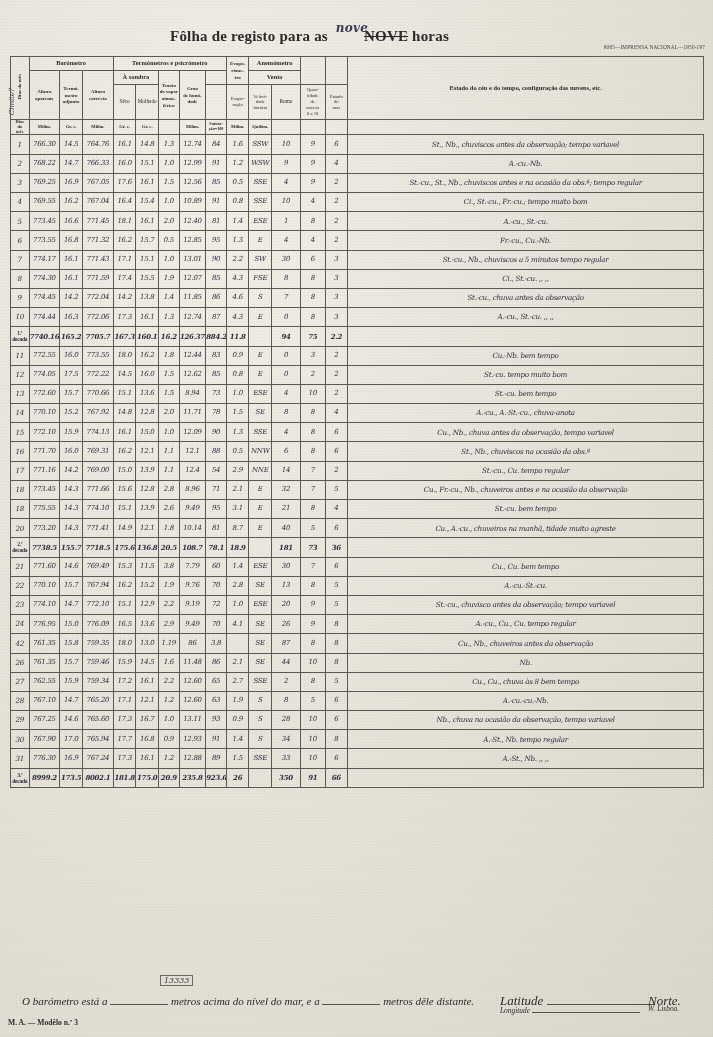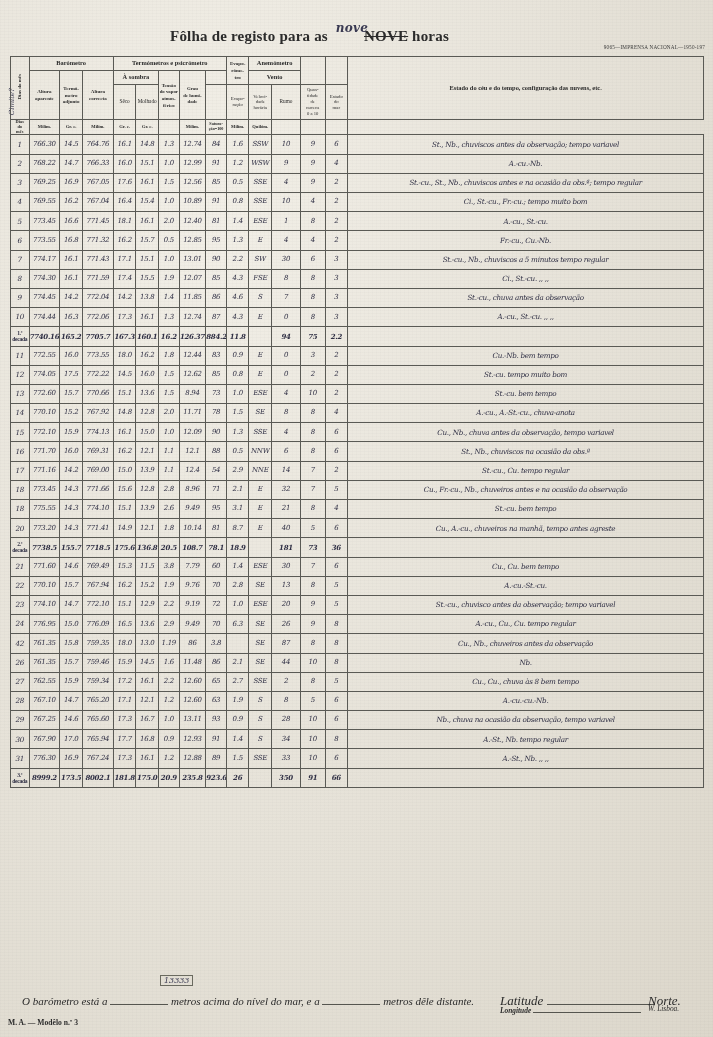--- a/index.html
+++ b/index.html
@@ -91,21 +91,21 @@
   }
   .foot-line{
     position:absolute;top:4px;left:22px;width:470px;
     font-size:11px;font-style:italic;
   }
   .foot-line .u{ display:inline-block;border-bottom:1px solid #55554f;width:58px;height:8px;}
   .lat{
     position:absolute;top:2px;left:500px;font-size:13px;font-style:italic;
   }
   .lon{
-    position:absolute;top:13px;left:500px;font-size:7.4px;font-style:italic;font-weight:bold;
+    position:absolute;top:13px;left:500px;font-size:7.4px;font-style:italic;
   }
   .norte{
     position:absolute;top:2px;left:648px;font-size:13px;font-style:italic;
   }
   .lisboa{
     position:absolute;top:13px;left:648px;font-size:7.4px;font-style:italic;
   }
   .ul{ display:inline-block;border-bottom:1px solid #55554f;width:108px;height:8px;}
   .modelo{
     position:absolute;top:27px;left:8px;font-size:7.6px;font-weight:bold;
@@ -577,21 +577,21 @@
           <td class="num">14.9</td>
           <td class="num">12.1</td>
           <td class="num">1.8</td>
           <td class="num">10.14</td>
           <td class="num">81</td>
           <td class="num">8.7</td>
           <td class="num">E</td>
           <td class="num">40</td>
           <td class="num">5</td>
           <td class="num">6</td>
-          <td class="obs">Cu., A.-cu., chuveiros na manhã,    tempo antes agreste</td>
+          <td class="obs">Cu., A.-cu., chuveiros na manhã,    tidade muito agreste</td>
         </tr>
         <tr class="data dec">
           <td class="lbl" style="white-space: pre-line;">2.ª
 decada</td>
           <td class="num">7738.5</td>
           <td class="num">155.7</td>
           <td class="num">7718.5</td>
           <td class="num">175.6</td>
           <td class="num">136.8</td>
           <td class="num">20.5</td>
@@ -658,21 +658,21 @@
         <tr class="data">
           <td class="idx">24</td>
           <td class="num">776.95</td>
           <td class="num">15.0</td>
           <td class="num">776.09</td>
           <td class="num">16.5</td>
           <td class="num">13.6</td>
           <td class="num">2.9</td>
           <td class="num">9.49</td>
           <td class="num">70</td>
-          <td class="num">6.3</td>
+          <td class="num">4.1</td>
           <td class="num">SE</td>
           <td class="num">26</td>
           <td class="num">9</td>
           <td class="num">8</td>
           <td class="obs">A.-cu., Cu., Cu.                 tempo regular</td>
         </tr>
         <tr class="data">
           <td class="idx">42</td>
           <td class="num">761.35</td>
           <td class="num">15.8</td>

